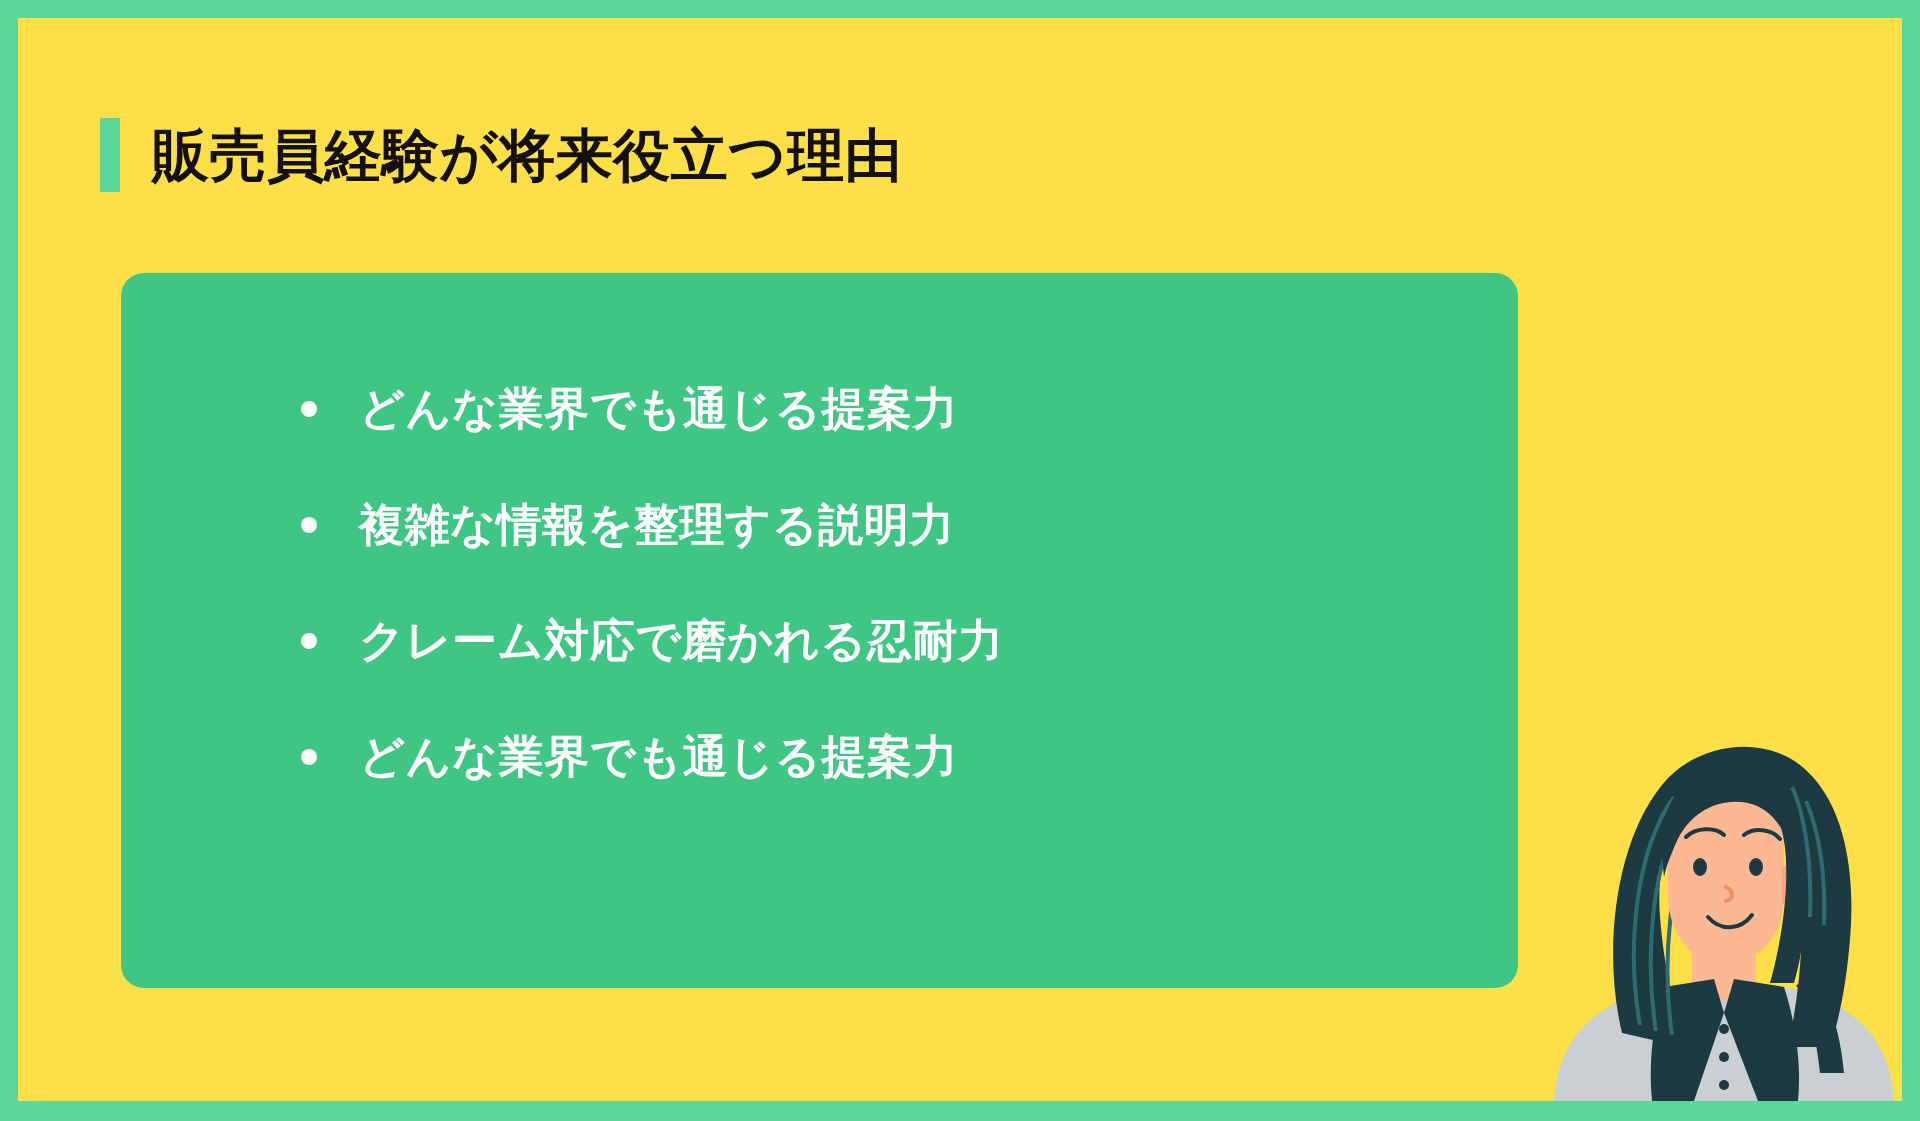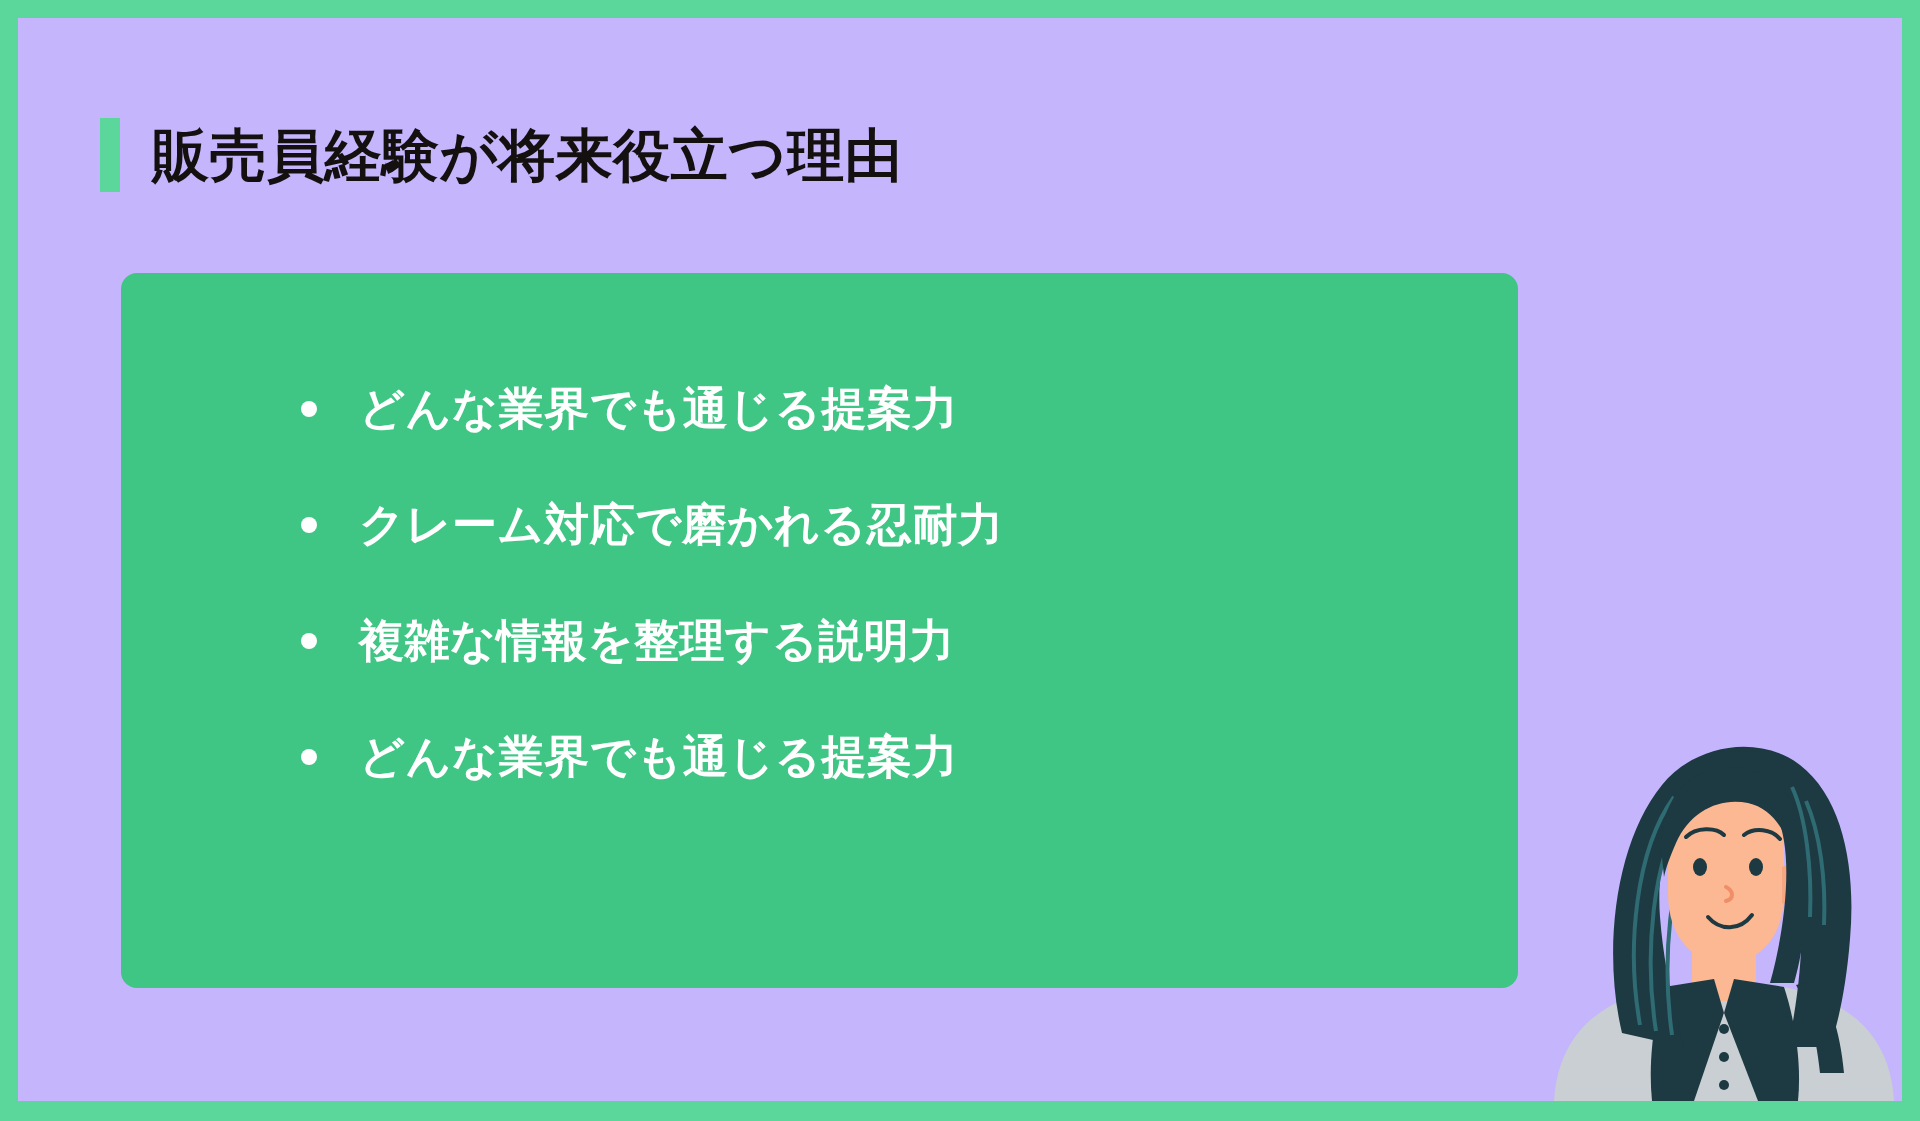--- a/index.html
+++ b/index.html
@@ -15,21 +15,21 @@
     overflow: hidden;
     font-family: "Liberation Sans", "DejaVu Sans", sans-serif;
     box-sizing: border-box;
   }
   .slide-inner {
     position: absolute;
     left: 18px;
     top: 18px;
     right: 18px;
     bottom: 20px;
-    background: #c4b5fd;
+    background: #fde047;
     overflow: hidden;
   }
 
   
   .title-row {
     position: absolute;
     left: 82px;
     top: 95px;
     display: flex;
     align-items: center;
@@ -52,21 +52,21 @@
   }
 
   
   .card {
     position: absolute;
     left: 103px;
     top: 255px;
     width: 1397px;
     height: 715px;
     background: #3FC684;
-    border-radius: 16px;
+    border-radius: 23px;
     box-sizing: border-box;
   }
   .bullet-list {
     position: absolute;
     left: 180px;
     top: 78px;
     right: 40px;
     margin: 0;
     padding: 0;
     list-style: none;
@@ -115,25 +115,25 @@
     </div>
 
     <div class="card">
       <ul class="bullet-list">
         <li class="bullet-item">
           <span class="bullet-dot"></span>
           <span class="bullet-label">どんな業界でも通じる提案力</span>
         </li>
         <li class="bullet-item">
           <span class="bullet-dot"></span>
-          <span class="bullet-label">クレーム対応で磨かれる忍耐力</span>
+          <span class="bullet-label">複雑な情報を整理する説明力</span>
         </li>
         <li class="bullet-item">
           <span class="bullet-dot"></span>
-          <span class="bullet-label">複雑な情報を整理する説明力</span>
+          <span class="bullet-label">クレーム対応で磨かれる忍耐力</span>
         </li>
         <li class="bullet-item">
           <span class="bullet-dot"></span>
           <span class="bullet-label">どんな業界でも通じる提案力</span>
         </li>
       </ul>
     </div>
 
     <div class="illustration">
       <svg viewBox="0 0 360 420" xmlns="http://www.w3.org/2000/svg" aria-hidden="true">

